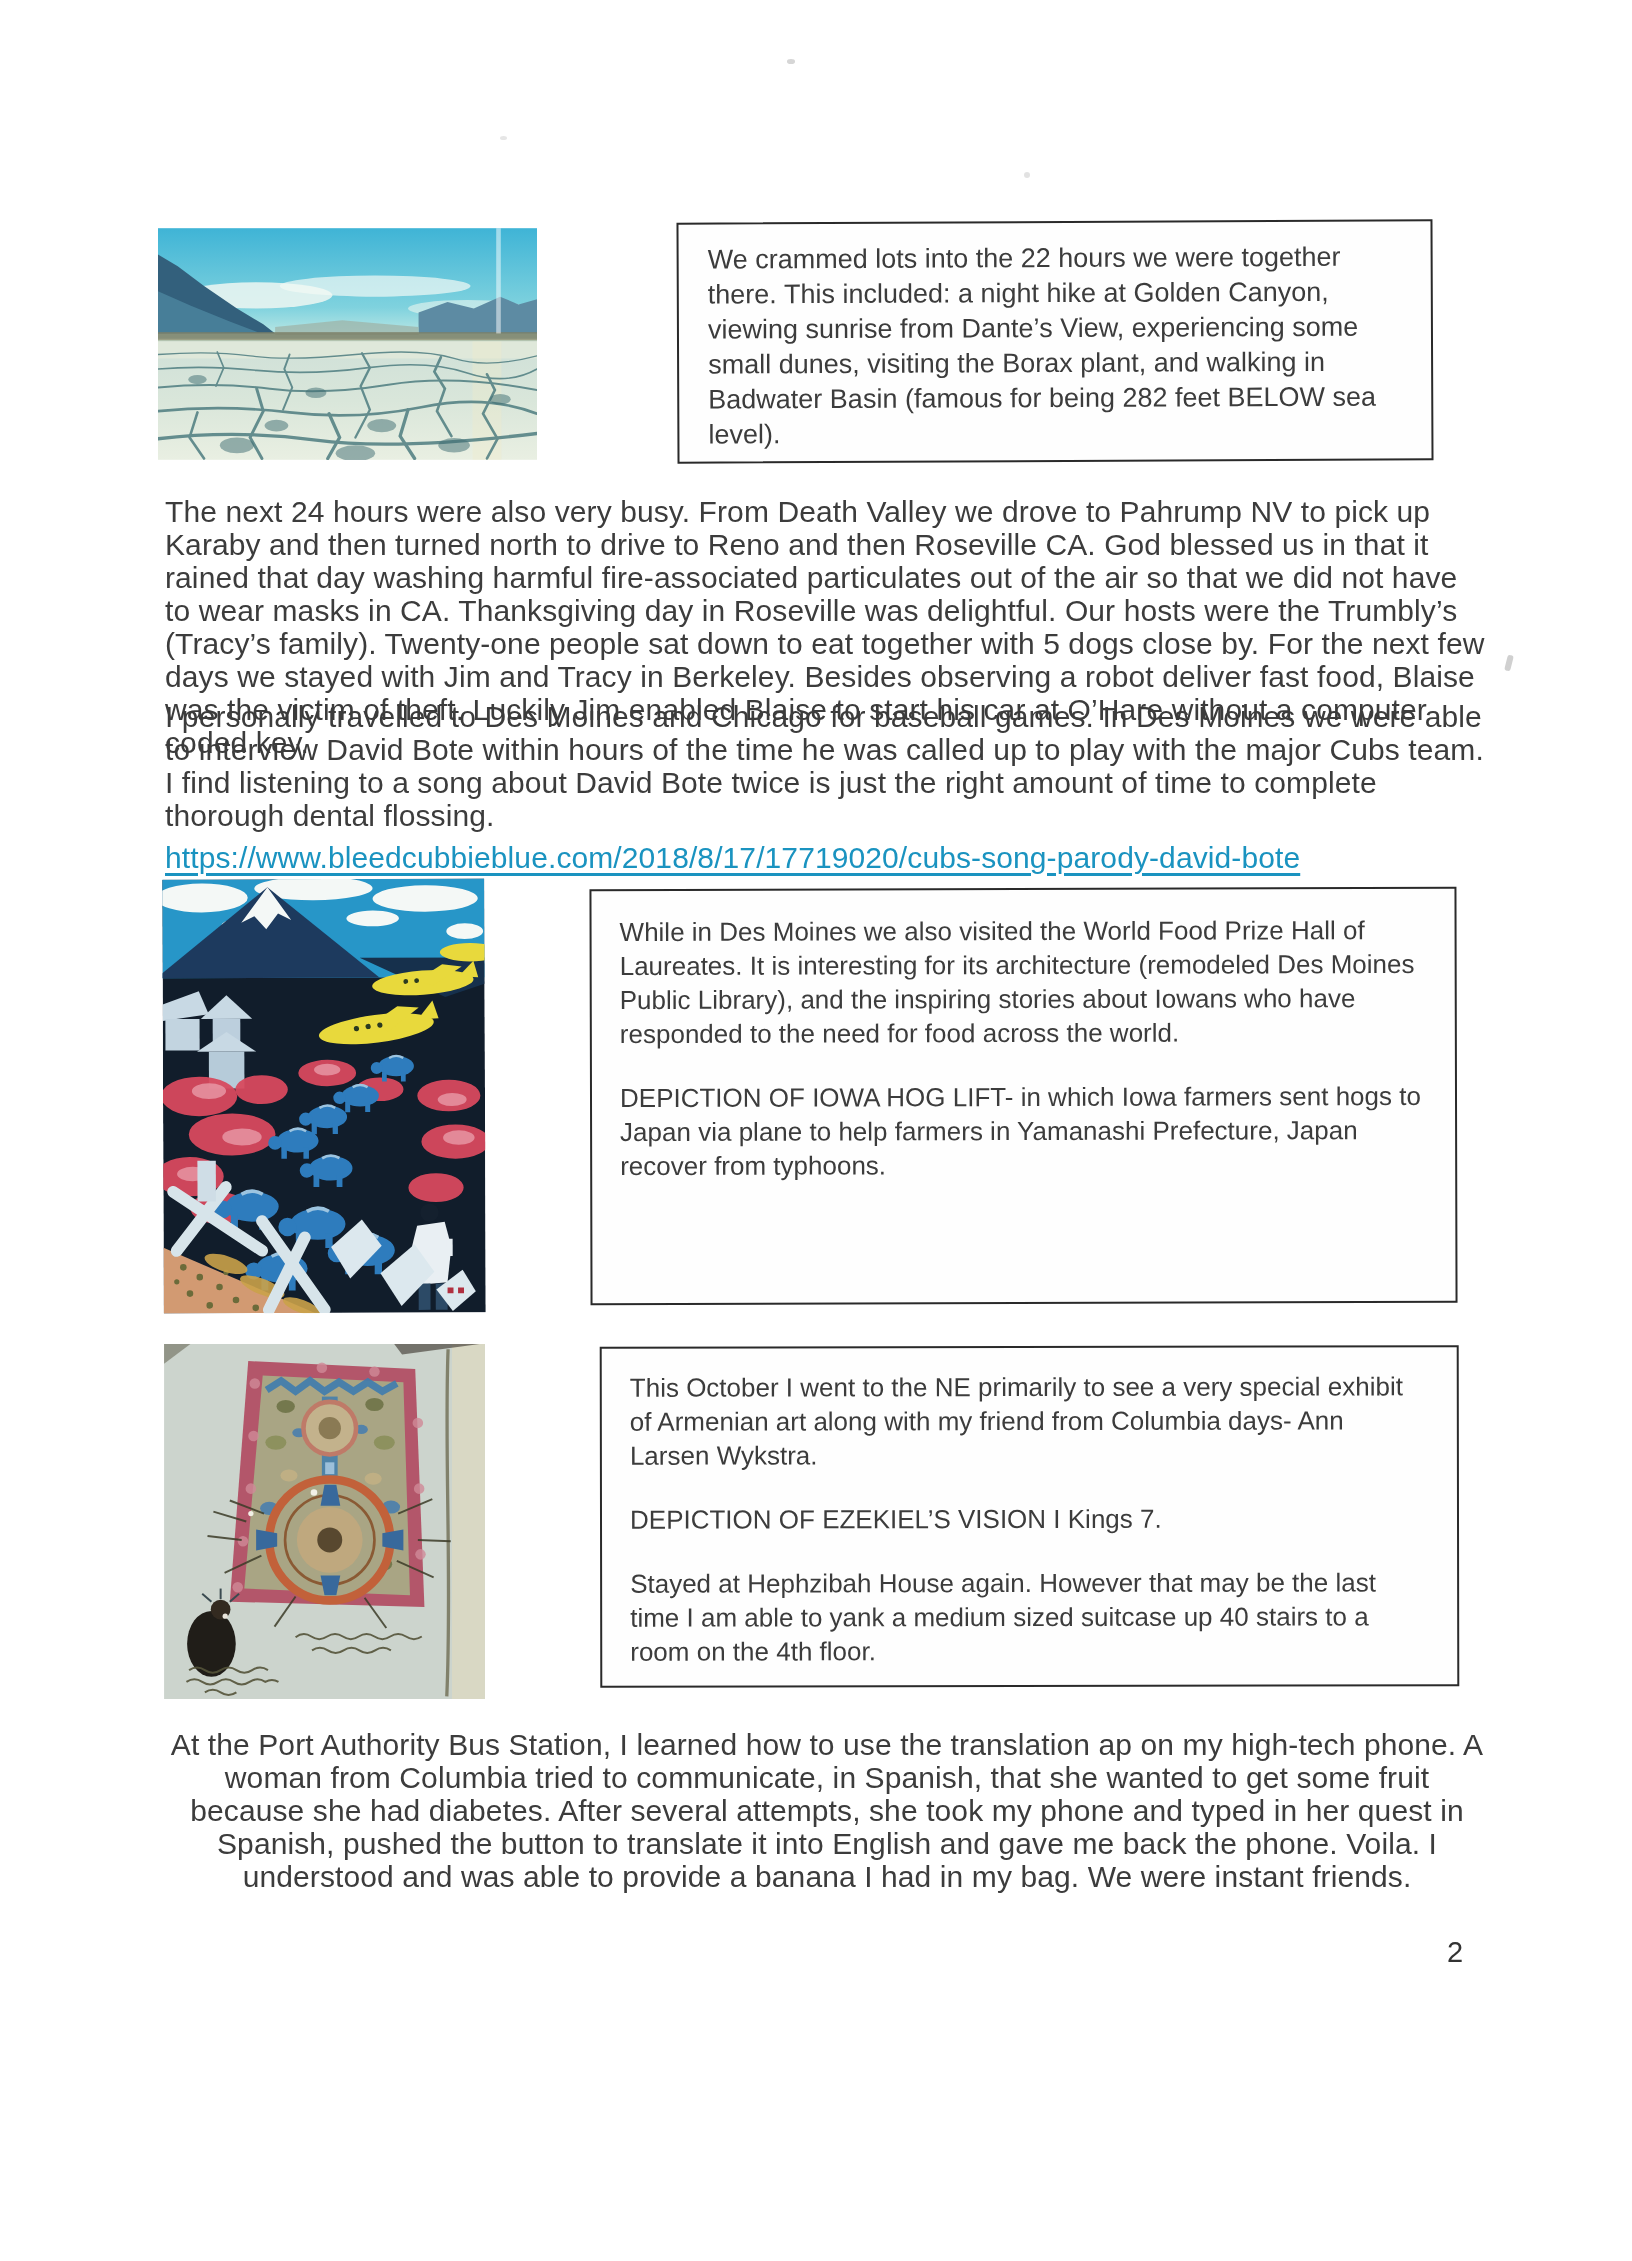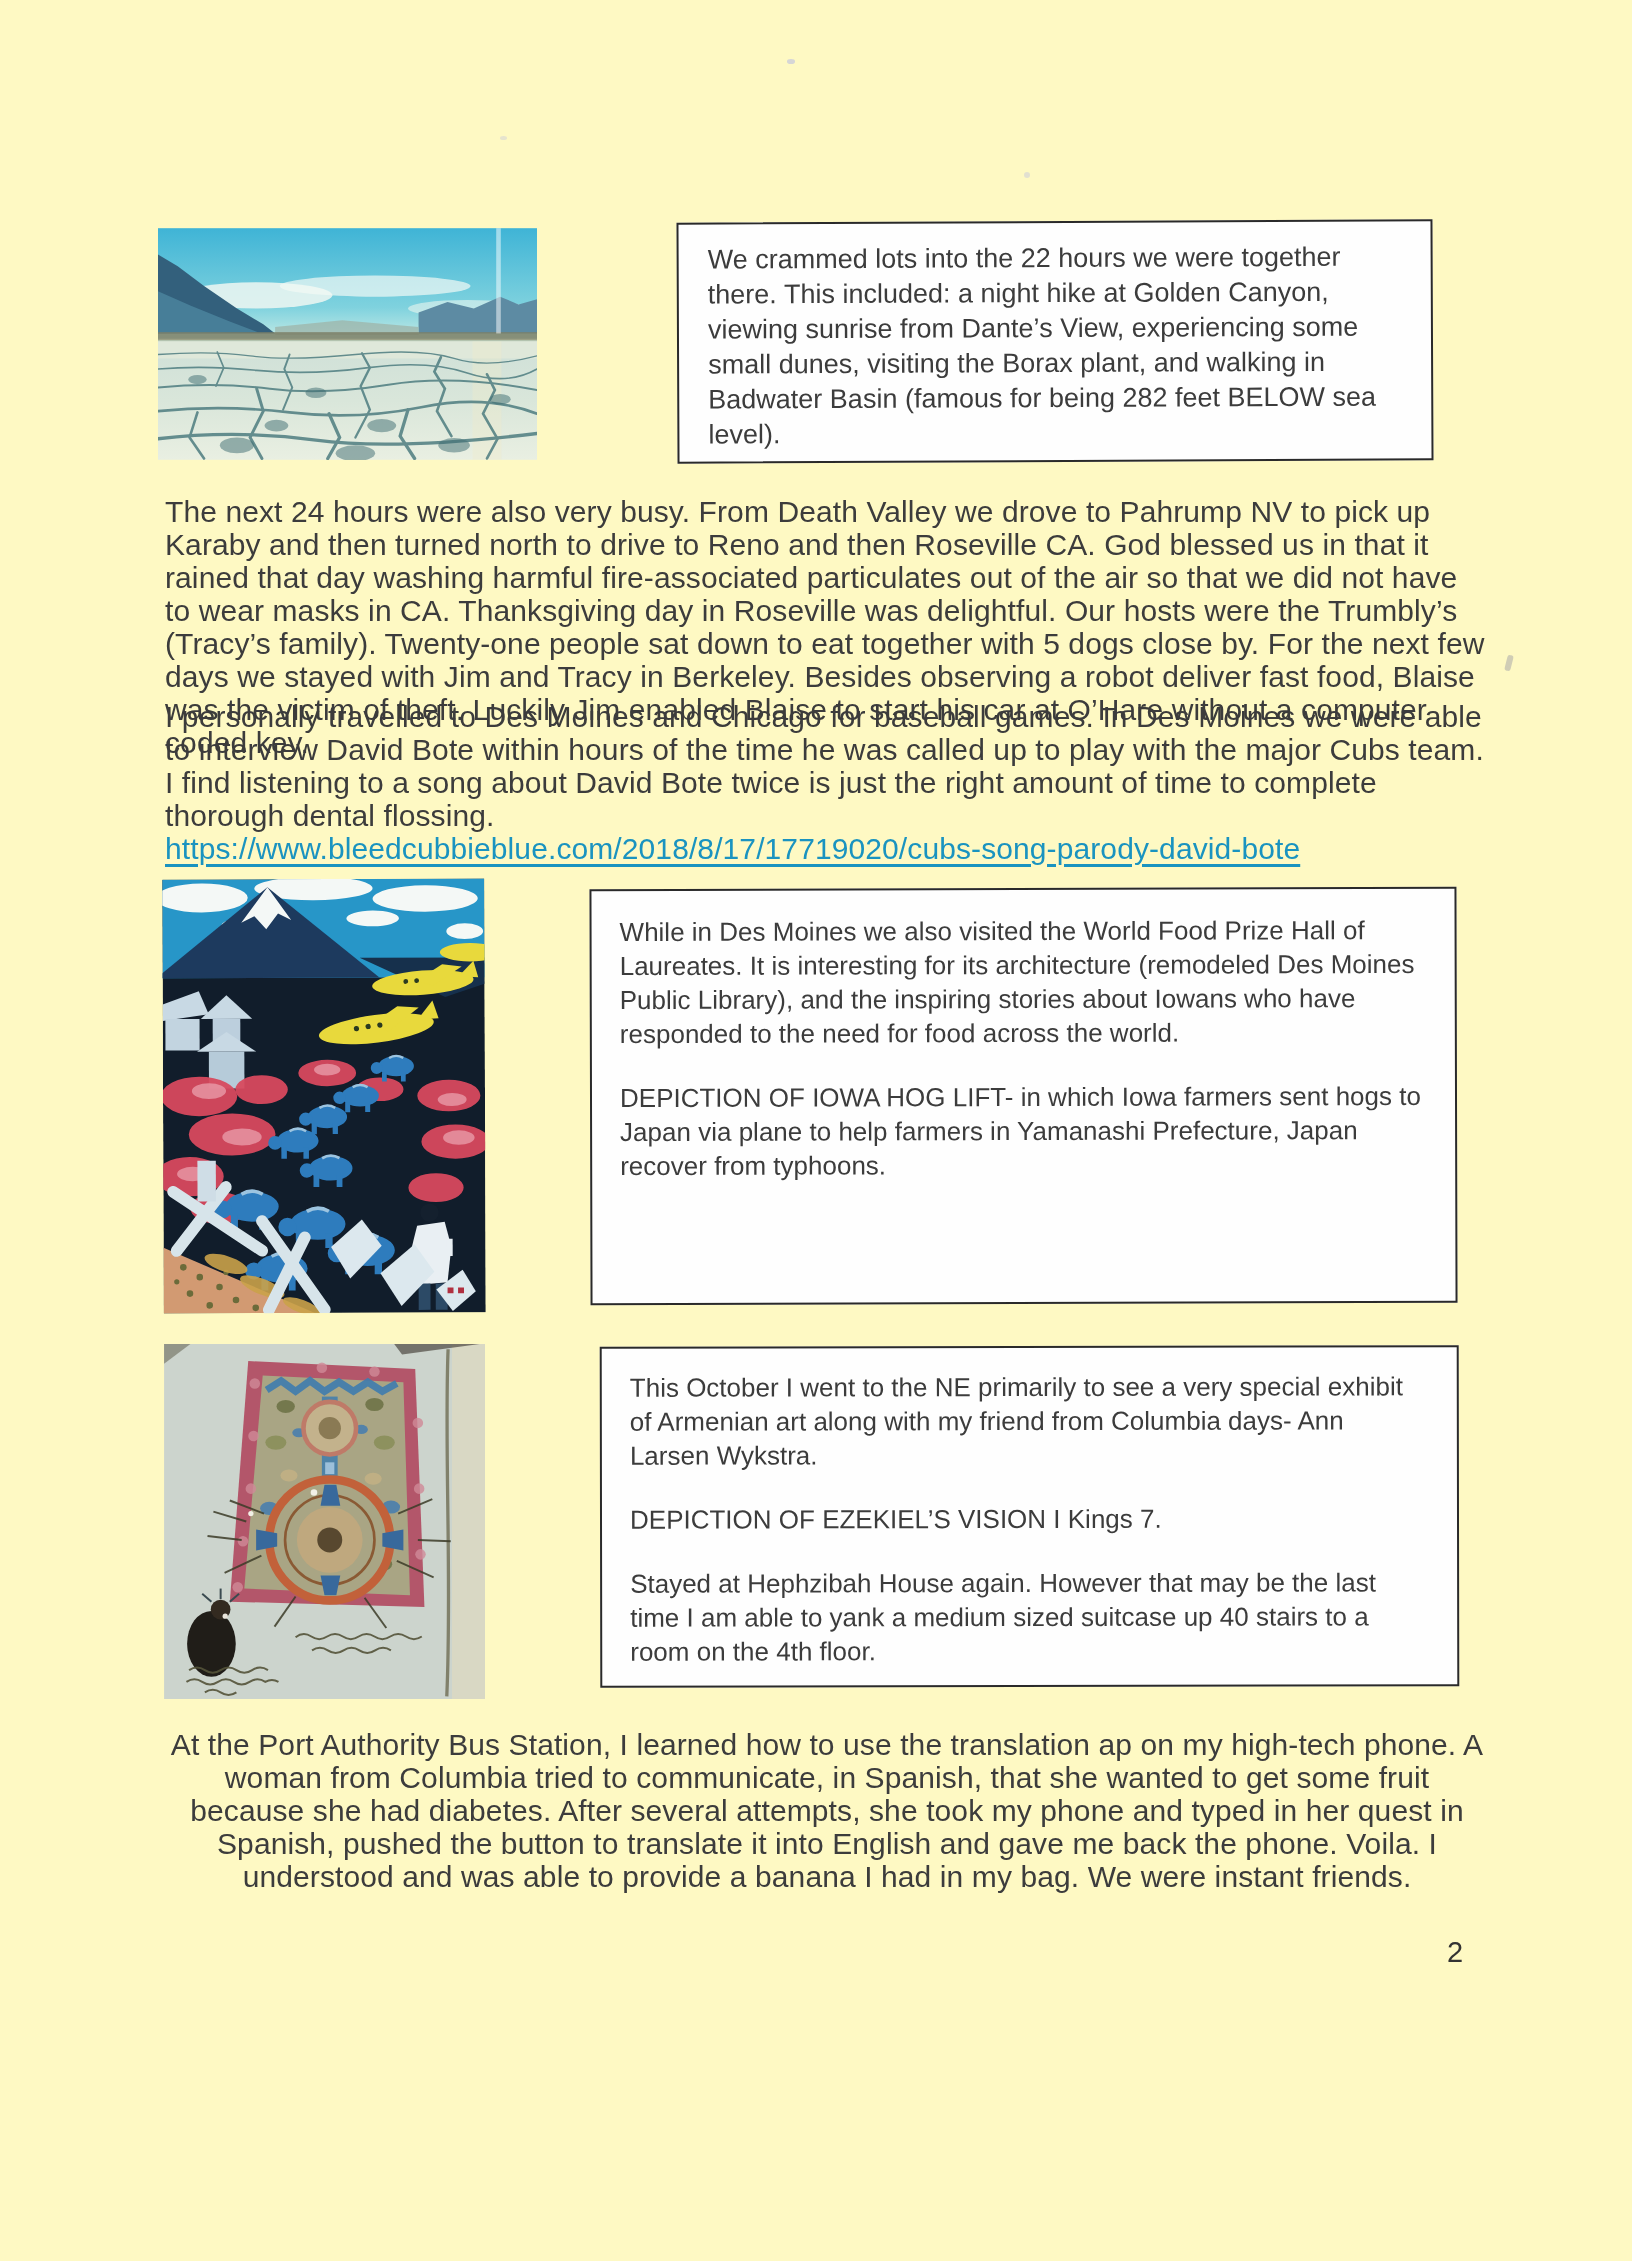--- a/index.html
+++ b/index.html
@@ -1,19 +1,19 @@
 <!DOCTYPE html>
 <html style="font-size:10.5px"><head>
 <meta charset="utf-8">
 <style>
   html,body{margin:0;padding:0;background:#e8e8e8;}
   .page{
     position:relative;
     width:1632px;height:2261px;
-    background:#fef9c3;
+    background:#ffffff;
     font-family:"Liberation Sans","DejaVu Sans",sans-serif;
     color:#3a3a3a;
     overflow:hidden;
   }
   .bodytext{
     position:absolute;
     left:165px;width:1324px;
     font-size:30px;line-height:33px;
     letter-spacing:0.1px;
     color:#3c3c3c;
@@ -36,21 +36,21 @@
   #callout3 .inner{padding:22.4px 28px;}
   #para1{top:495px;}
   #para2block{top:700px;}
   #para3{top:1728px;text-align:center;}
   a.doclink{
     color:#1a93c0;
     text-decoration:underline;
     text-decoration-thickness:2.6px;
     text-underline-offset:4.6px;
   }
-  .linkline{margin-top:0;display:inline-block;}
+  .linkline{margin-top:9px;display:inline-block;}
   .photo{position:absolute;display:block;}
   #photo-badwater{left:158px;top:228px;}
   #photo-hoglift{left:163px;top:879px;transform:rotate(-0.2deg);}
   #photo-ezekiel{left:164px;top:1344px;}
   .pagenum{
     position:absolute;left:1447px;top:1936px;
     font-size:29px;color:#333;
   }
   .artifact{position:absolute;background:#a9a9a9;opacity:.55;border-radius:2.6px;}
   #artifact1{left:1506px;top:655px;width:6px;height:16px;transform:rotate(14deg);}

